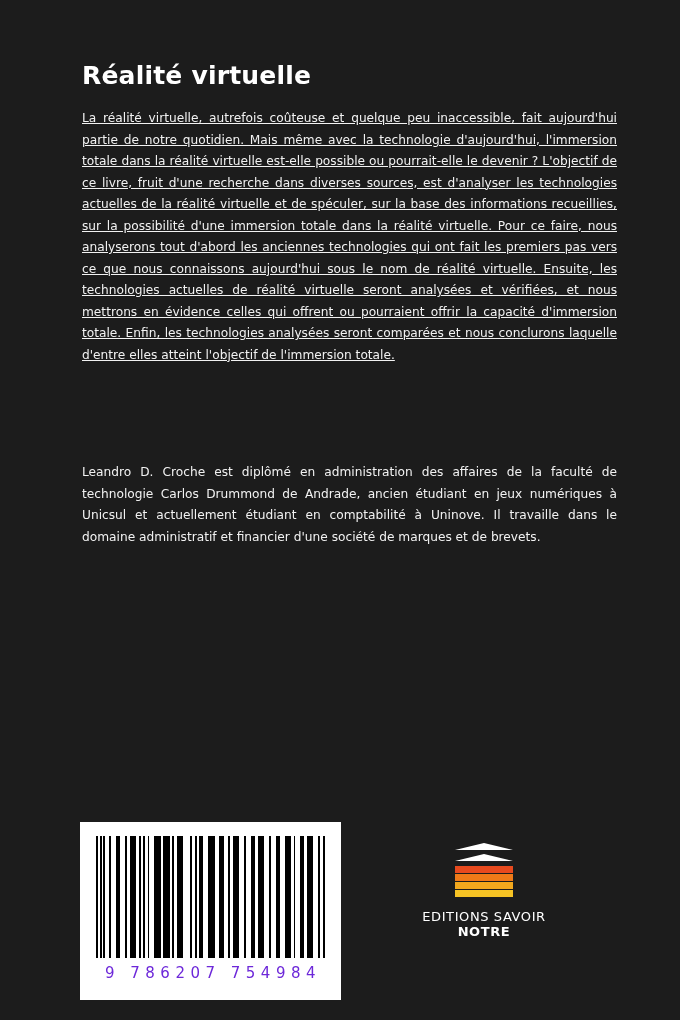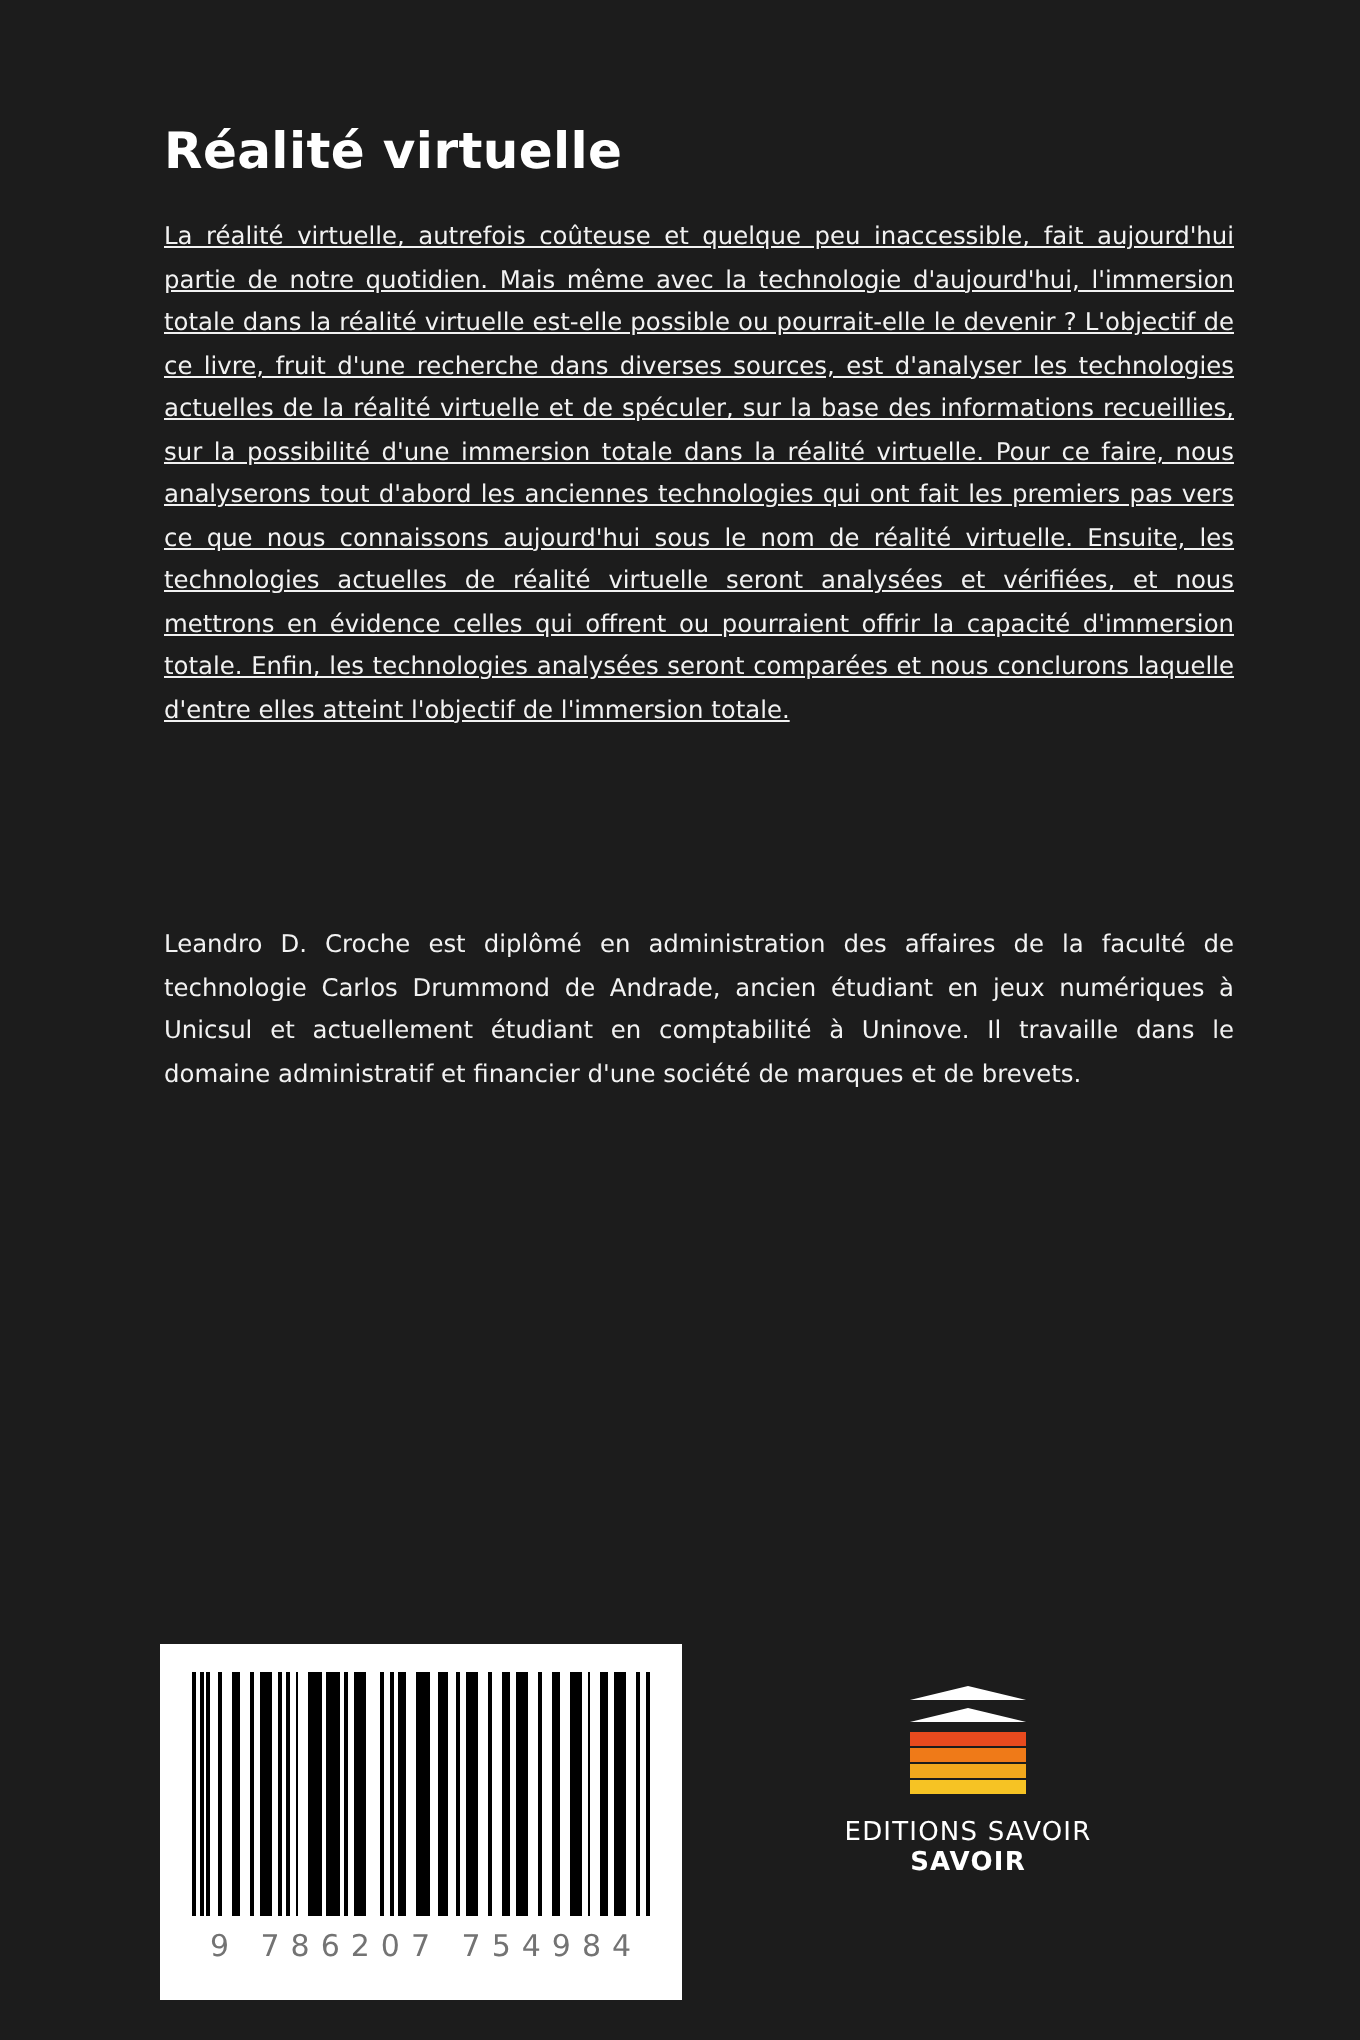--- a/index.html
+++ b/index.html
@@ -75,21 +75,21 @@
     height: 122px;
     background: #000000;
     display: block;
   }
   .barcode-number {
     margin-top: 6px;
     text-align: center;
     font-family: "DejaVu Sans", sans-serif;
     font-size: 15px;
     letter-spacing: 5.5px;
-    color: #737373;
+    color: #6d28d9;
     padding-left: 5px;
   }
   
   .publisher {
     position: absolute;
     left: 396px;
     top: 843px;
     width: 176px;
     text-align: center;
   }
@@ -179,16 +179,16 @@
 
   <div class="publisher">
     <div class="logo-mark">
       <span class="book-line l1"></span>
       <span class="book-line l2"></span>
       <span class="band b1"></span>
       <span class="band b2"></span>
       <span class="band b3"></span>
       <span class="band b4"></span>
     </div>
-    <div class="publisher-name"><span>EDITIONS SAVOIR </span><b>SAVOIR</b></div>
+    <div class="publisher-name"><span>EDITIONS SAVOIR </span><b>NOTRE</b></div>
   </div>
 
 </div>
 
 </body></html>

